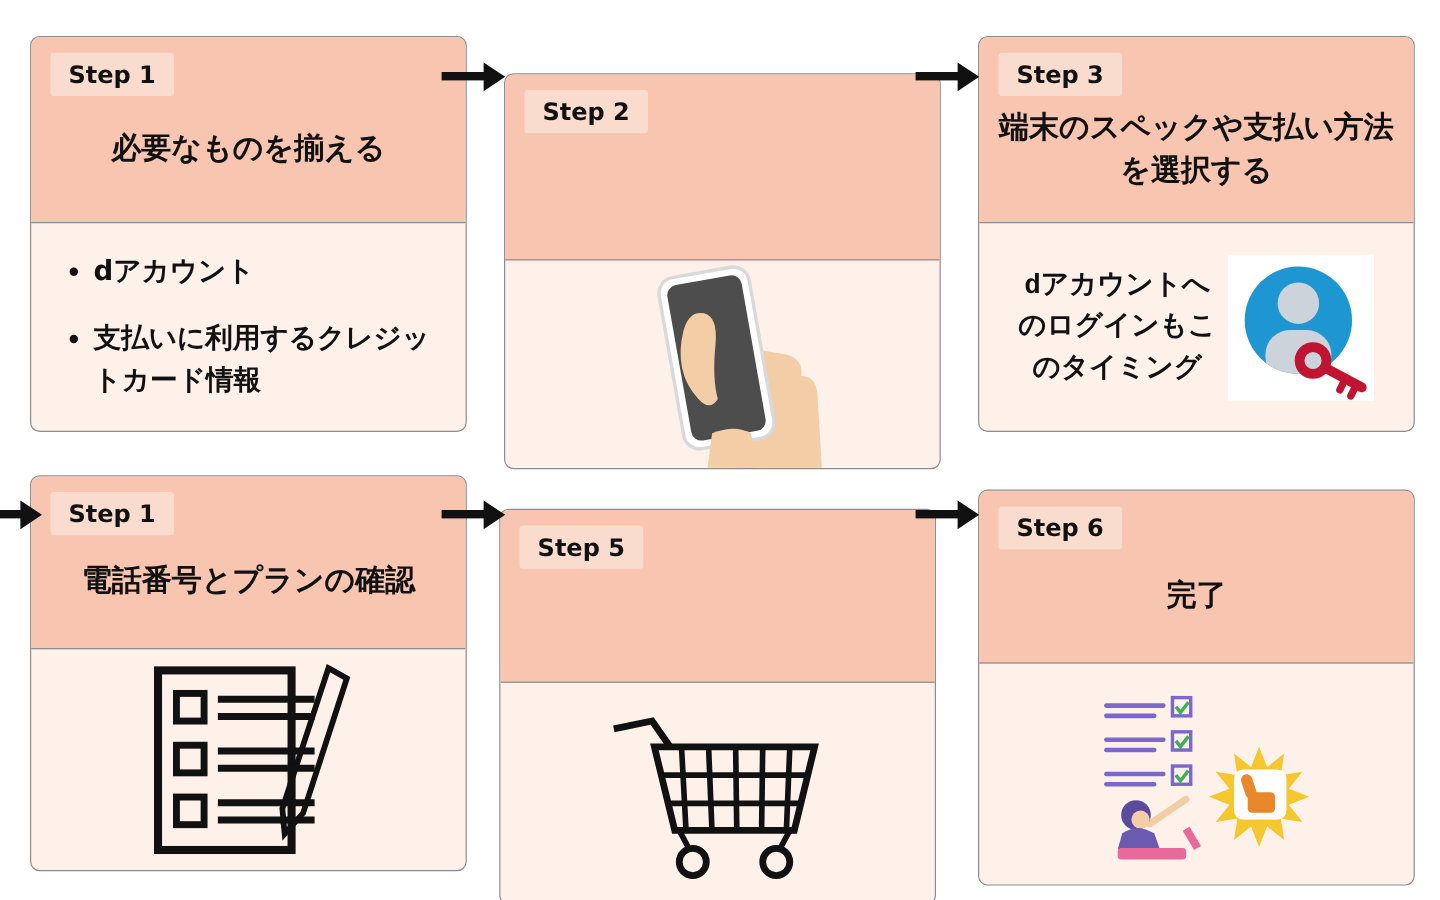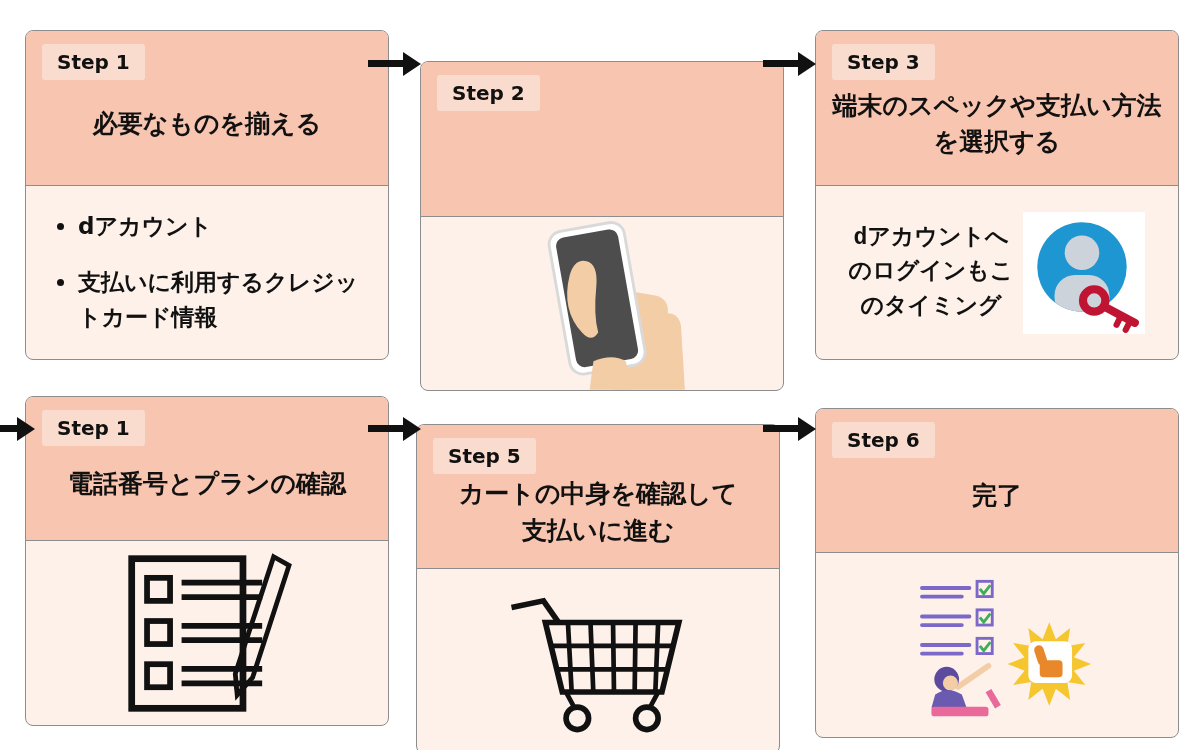--- a/index.html
+++ b/index.html
@@ -190,22 +190,20 @@
           <path d="M162 6 L178 15 L140 132 L124 150 L122 128 Z" stroke-width="5"></path>
           <path d="M126 146 L124 150 L122 143 Z" fill="#111111" stroke-width="2"></path>
         </svg>
       </span>
     </div>
   </div>
 
   <div class="card row2" style="left:416px; top:396px;margin-top:28px;">
     <div class="card-header">
       <div class="badge">Step 5</div>
-      <div class="title">カートの中身を確認して
-支払いに進む</div>
     </div>
     <div class="card-body">
       <span class="icon-box">
         <svg viewBox="0 0 200 170" width="188" height="160" fill="none" stroke="#111111" stroke-width="6">
           <path d="M8 28 L42 21 L58 44"></path>
           <path d="M44 44 H186 L168 118 H62 Z"></path>
           <path d="M68 44 L72 118 M92 44 L95 118 M116 44 L117 118 M140 44 L139 118 M164 44 L161 118" stroke-width="5"></path>
           <path d="M50 69 H181 M56 94 H175" stroke-width="5"></path>
           <path d="M66 118 L74 133 M164 118 L156 133" stroke-width="5"></path>
           <circle cx="78" cy="146" r="12"></circle>

